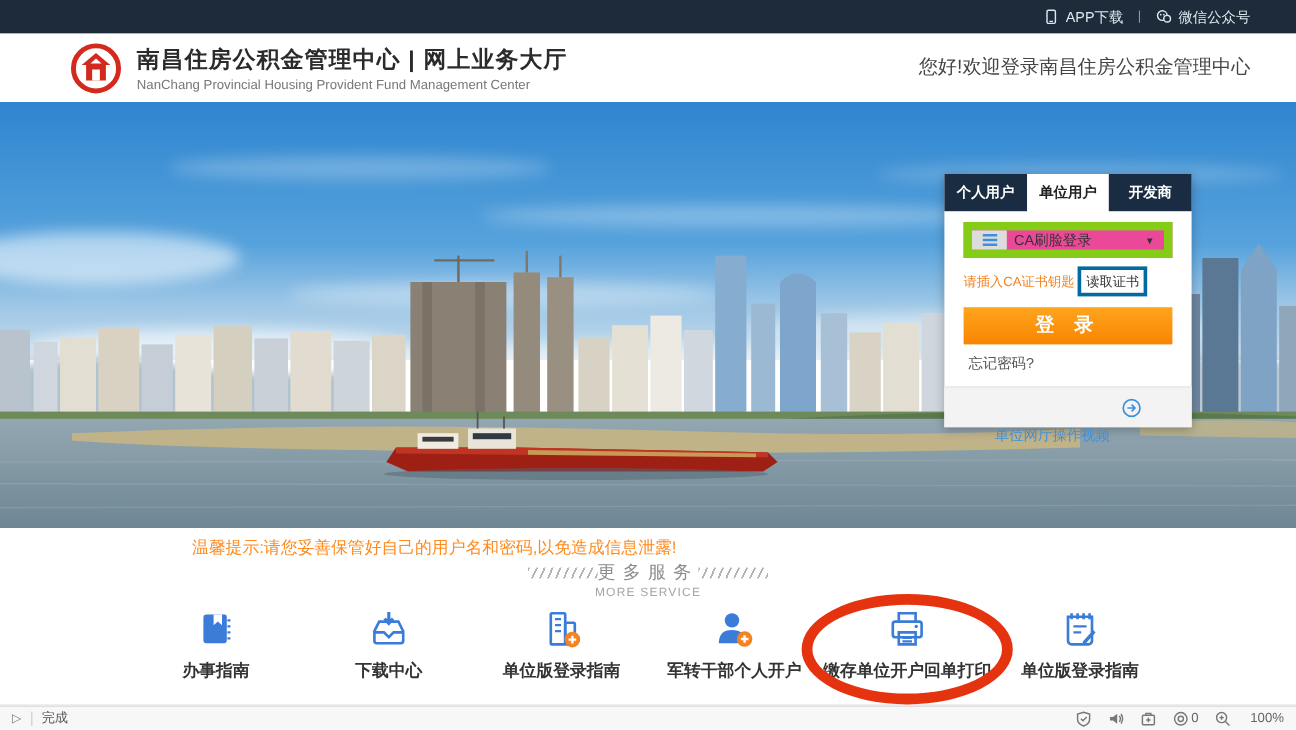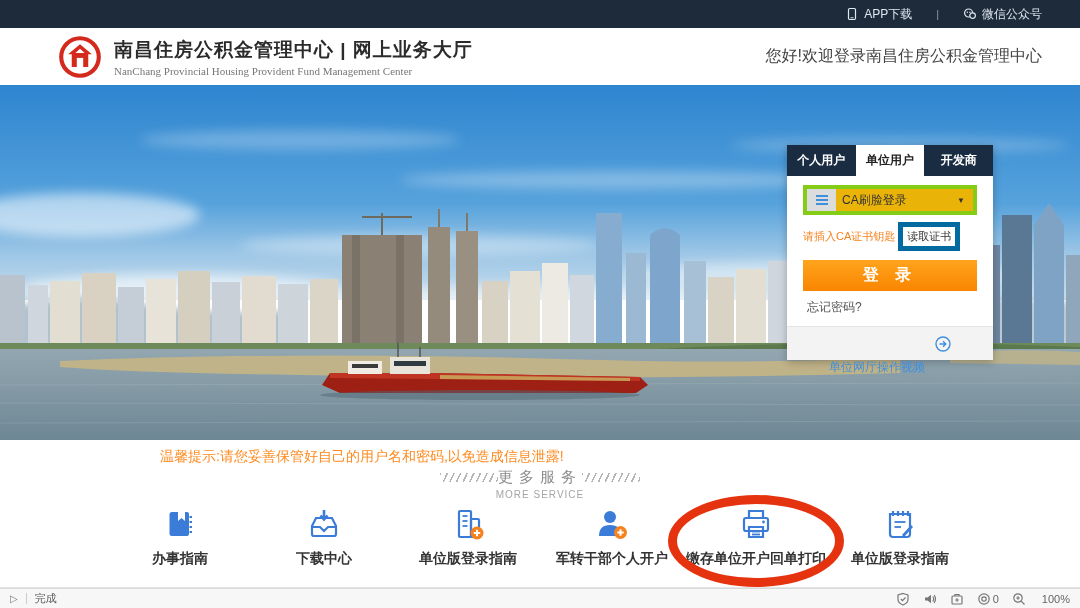--- a/index.html
+++ b/index.html
@@ -1,52 +1,52 @@
 <!DOCTYPE html>
 <html><head>
 <meta charset="utf-8">
 <style>
   * { margin:0; padding:0; box-sizing:border-box; }
   html,body { width:1080px; height:608px; }
   body { font-family:"Liberation Sans", sans-serif; background:#fff; }
   .page { position:relative; width:1080px; height:608px; overflow:hidden; background:#fff; }
 
   
-  .topbar { height:28px; background:#1d2b3a; display:flex; align-items:center; justify-content:flex-end; padding-right:38px; gap:24px; }
+  .topbar { height:28px; background:#1d2b3a; display:flex; align-items:center; justify-content:flex-end; padding-right:38px; gap:12px; }
   .topbar-item { display:flex; align-items:center; gap:5px; color:#dfe7ef; font-size:12px; cursor:pointer; }
   .topbar-sep { color:#8a97a5; font-size:11px; }
 
   
   .header { height:57px; background:#fff; display:flex; align-items:center; padding:0 38px 0 58px; }
   .logo { width:44px; height:44px; margin-right:12px; flex:0 0 auto; }
   .header-titles { flex:1; }
   .header-title { font-size:19px; font-weight:bold; color:#2b2b2b; letter-spacing:1px; }
-  .header-subtitle { font-size:11px; color:#777; margin-top:2px;font-family:Liberation Serif, serif; }
+  .header-subtitle { font-size:11px; color:#777; margin-top:2px; }
   .header-welcome { font-size:16px; color:#444; }
 
   
   .hero { position:relative; width:1080px; height:355px; }
   .hero svg.bg { position:absolute; left:0; top:0; width:100%; height:100%; display:block; }
 
   
   .login-panel { position:absolute; left:787px; top:60px; width:206px; background:#fff; box-shadow:0 2px 8px rgba(0,0,0,.25); }
   .login-tabs { display:flex; height:31px; }
   .login-tab { flex:1; display:flex; align-items:center; justify-content:center; font-size:12px; font-weight:bold; background:#1a2c42; color:#fff; cursor:pointer; }
   .login-tab.active { background:#fff; color:#222; }
   .login-body { padding:9px 16px 0 16px; }
-  .field-row { display:flex; align-items:center; height:30px; border:4px solid #84cc16; background:#eab308; margin-bottom:7px; }
+  .field-row { display:flex; align-items:center; height:30px; border:7px solid #84cc16; background:#ec4899; margin-bottom:7px; }
   .field-icon-box { width:29px; height:100%; background:#dcdcdc; display:flex; align-items:center; justify-content:center; flex:0 0 auto; }
   .field-icon-plain { width:29px; height:100%; display:flex; align-items:center; justify-content:center; flex:0 0 auto; }
   .select-text { flex:1; font-size:12px; color:#333; padding-left:6px; }
   .select-caret { font-size:8px; color:#333; padding-right:8px; }
   .account-input { flex:1; border:none; outline:none; font-size:12px; color:#333; padding-left:6px; width:100%; background:transparent; }
   .account-input::placeholder { color:#aaa; }
   .hint-row { display:flex; align-items:center; gap:3px; margin:2px 0 9px 0; }
   .ca-hint { font-size:11px; color:#f5821f; }
-  .read-cert-btn { font-size:11px; color:#333; background:#fdfdfd; border:5px solid #0369a1; padding:2px 4px; cursor:pointer; }
+  .read-cert-btn { font-size:11px; color:#333; background:#fdfdfd; border:3px solid #0369a1; padding:2px 4px; cursor:pointer; }
   .login-btn { width:100%; height:31px; border:none; background:linear-gradient(#ffa41d,#f98501); color:#fff; font-size:16px; font-weight:bold; letter-spacing:6px; cursor:pointer; display:block; }
   .forgot-row { font-size:12px; color:#555; padding:8px 0 10px 4px; cursor:pointer; }
   .login-footer { background:#f3f3f3; border-top:1px solid #e4e4e4; height:34px; display:flex; align-items:center; justify-content:center; gap:10px; }
   .video-link { font-size:12px; color:#3f8fdc; cursor:pointer;margin-top:48px; }
 
   
   .services-section { position:relative; height:148px; background:#fff; border-bottom:1px solid #e5e5e5; }
   .notice { position:absolute; left:160px; top:8px; font-size:14px; color:#ff8a1e; }
   .more-service { position:absolute; left:0; right:0; top:28px; text-align:center; }
   .more-service-line { display:flex; align-items:center; justify-content:center; }

